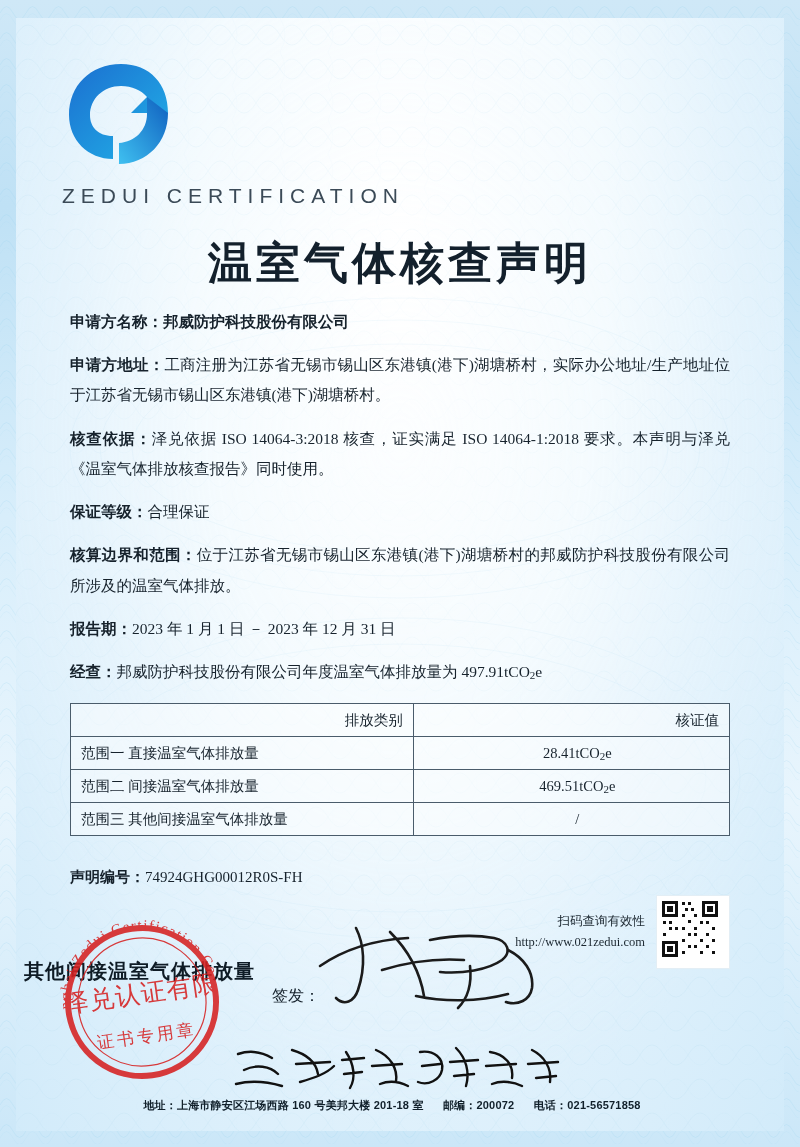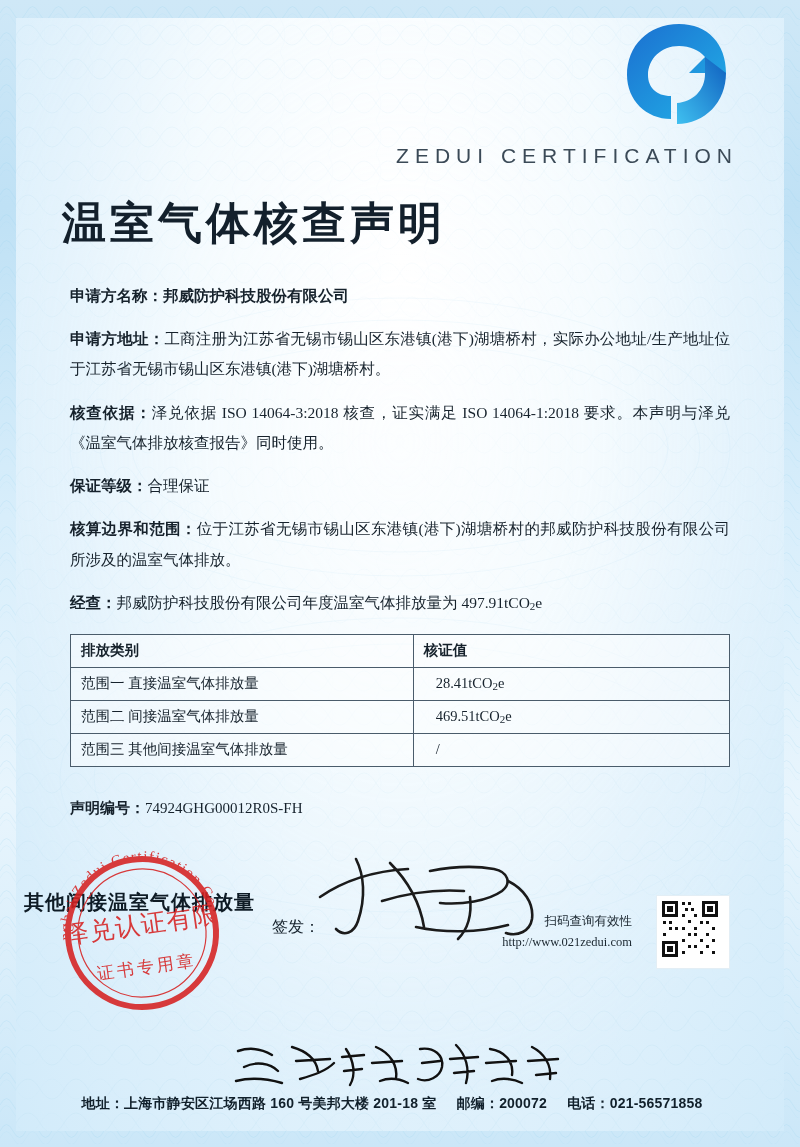--- a/index.html
+++ b/index.html
@@ -50,49 +50,50 @@
   }
 
   .content {
     position: relative;
     z-index: 5;
     padding: 0 46px;
   }
 
   
   .logo-wrap {
-    text-align: right;
+    text-align: left;
+    padding-top: 40px;
   }
   .logo-mark {
     display: inline-block;
     width: 118px;
     height: 112px;
   }
   .logo-text {
     margin-top: 10px;
     font-family: "Liberation Sans", sans-serif;
     font-size: 21px;
     letter-spacing: 6px;
     color: #3b4a57;
     font-weight: 500;
   }
 
   .doc-title {
-    text-align: left;
+    text-align: center;
     margin-top: 26px;
     font-size: 44px;
     font-weight: bold;
     letter-spacing: 4px;
     color: #13202c;
     font-family: Liberation Sans, sans-serif;
   }
 
   
   .body-block {
-    margin-top: 28px;
+    margin-top: 14px;
     padding: 0 8px;
   }
   .para {
     font-size: 15.5px;
     line-height: 1.95;
     color: #16222c;
     margin: 0 0 13px 0;
     text-align: justify;
   }
   .para .lbl { font-weight: bold; }
@@ -109,25 +110,25 @@
     color: #16222c;
     background: rgba(255,255,255,0.45);
   }
   table.emissions th,
   table.emissions td {
     border: 1px solid #4a5c6b;
     padding: 6px 10px;
     height: 20px;
   }
   table.emissions th {
-    font-weight: bold;
-    text-align: left;
+    font-weight: normal;
+    text-align: right;
   }
   table.emissions td.cat { text-align: left; margin-left: 34px; }
-  table.emissions td.val { text-align: left; padding-left: 22px; }
+  table.emissions td.val { text-align: center; padding-left: 22px; }
   .sub { font-size: 11px; vertical-align: -2px; }
 
   
   .fields {
     margin-top: 26px;
     padding: 0 8px;
     font-size: 15px;
     line-height: 2.0;
     color: #16222c;
   }
@@ -176,21 +177,21 @@
     opacity: .88;
   }
 
   
   .qr-zone {
     position: absolute;
     right: 54px;
     bottom: 162px;
     display: flex;
     align-items: center;
-    gap: 24px;
+    gap: 11px;
     z-index: 6;
   }
   .qr-text {
     text-align: right;
     font-size: 12.5px;
     color: #1b2730;
     line-height: 1.7;
   }
   .qr-img {
     width: 66px;
@@ -208,21 +209,21 @@
     bottom: 18px;
     text-align: center;
     z-index: 6;
   }
   .calligraphy {
     height: 52px;
     margin-bottom: 6px;
   }
   .addr {
     font-family: "Liberation Sans", sans-serif;
-    font-size: 14px;
+    font-size: 11px;
     font-weight: bold;
     color: #11202b;
     letter-spacing: .2px;
   }
   .addr span { margin-right: 16px; }
 </style>
 </head>
 <body>
 
 <div class="page">
@@ -301,20 +302,23 @@
         </p>
 
         <p class="para">
           <span class="lbl">保证等级：</span><span>合理保证</span>
         </p>
 
         <p class="para">
           <span class="lbl">核算边界和范围：</span><span>位于江苏省无锡市锡山区东港镇(港下)湖塘桥村的邦威防护科技股份有限公司所涉及的温室气体排放。</span>
         </p>
 
+        <p class="para">
+          <span class="lbl">报告期：</span><span>2023 年 1 月 1 日 － 2023 年 12 月 31 日</span>
+        </p>
 
         <p class="para">
           <span class="lbl">经查：</span><span>邦威防护科技股份有限公司年度温室气体排放量为 497.91tCO</span><span class="sub">2</span><span>e</span>
         </p>
       </div>
 
       <div class="table-wrap">
         <table class="emissions">
           <thead>
             <tr>

